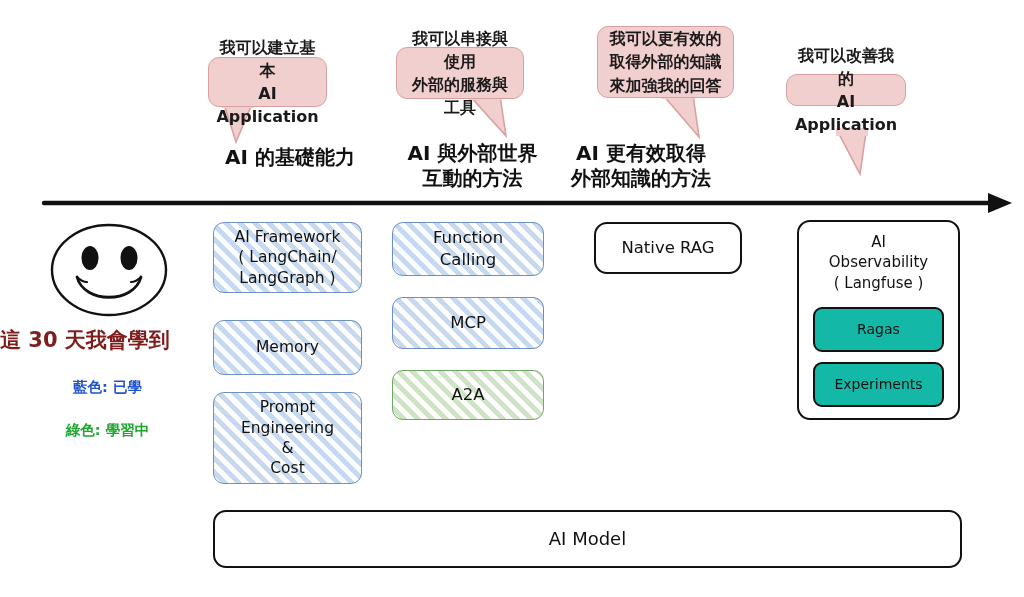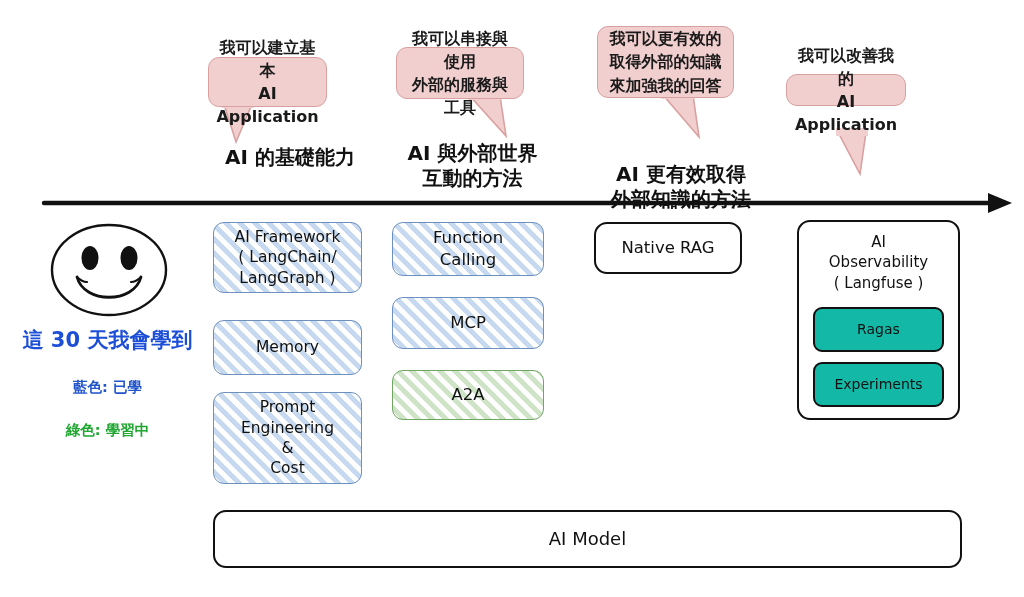--- a/index.html
+++ b/index.html
@@ -41,21 +41,21 @@
     z-index:6;
   }
 
   
   .axis{position:absolute;left:40px;top:190px;z-index:3;}
 
   
   .smiley{position:absolute;left:48px;top:222px;z-index:3;}
   .learn-title{
     position:absolute;left:0px;top:326px;width:215px;
-    text-align:center;font-weight:bold;font-size:21px;color:#1d4ed8;
+    font-weight:bold;font-size:21px;color:#7f1d1d;
     z-index:4;
   }
   .legend{
     position:absolute;width:215px;left:0px;text-align:center;
     font-weight:bold;font-size:14.5px;z-index:4;
   }
   .legend.blue{top:378px;color:#2255CC;}
   .legend.green{top:421px;color:#20A731;}
 
   
@@ -149,21 +149,21 @@
 AI Application</span>
   </div>
   <svg class="tail" style="left:826px;top:128px;" width="70" height="48">
     <path d="M12,4 L40,4 L34,46 Z" fill="#F2CFCF" stroke="#D9A0A0" stroke-width="1.6"></path>
     <rect x="10" y="0" width="32" height="8" fill="#F2CFCF"></rect>
   </svg>
 
   <div class="colhead" style="left:200px;top:145px;width:180px;">AI 的基礎能力</div>
   <div class="colhead" style="left:385px;top:141px;width:175px;">AI 與外部世界
 互動的方法</div>
-  <div class="colhead" style="left:591px;top:141px;width:180px;margin-top:21px;">AI 更有效取得
+  <div class="colhead" style="left:551px;top:141px;width:180px;">AI 更有效取得
 外部知識的方法</div>
 
   <svg class="axis" width="975" height="26">
     <line x1="4" y1="13" x2="952" y2="13" stroke="#111111" stroke-width="4.4" stroke-linecap="round"></line>
     <path d="M948,3 L972,13 L948,23 Z" fill="#111111"></path>
   </svg>
 
   <svg class="smiley" width="122" height="96" viewBox="0 0 122 96">
     <ellipse cx="61" cy="48" rx="57" ry="45" fill="#ffffff" stroke="#111111" stroke-width="2.4"></ellipse>
     <ellipse cx="42" cy="36" rx="8.5" ry="12" fill="#111111"></ellipse>

